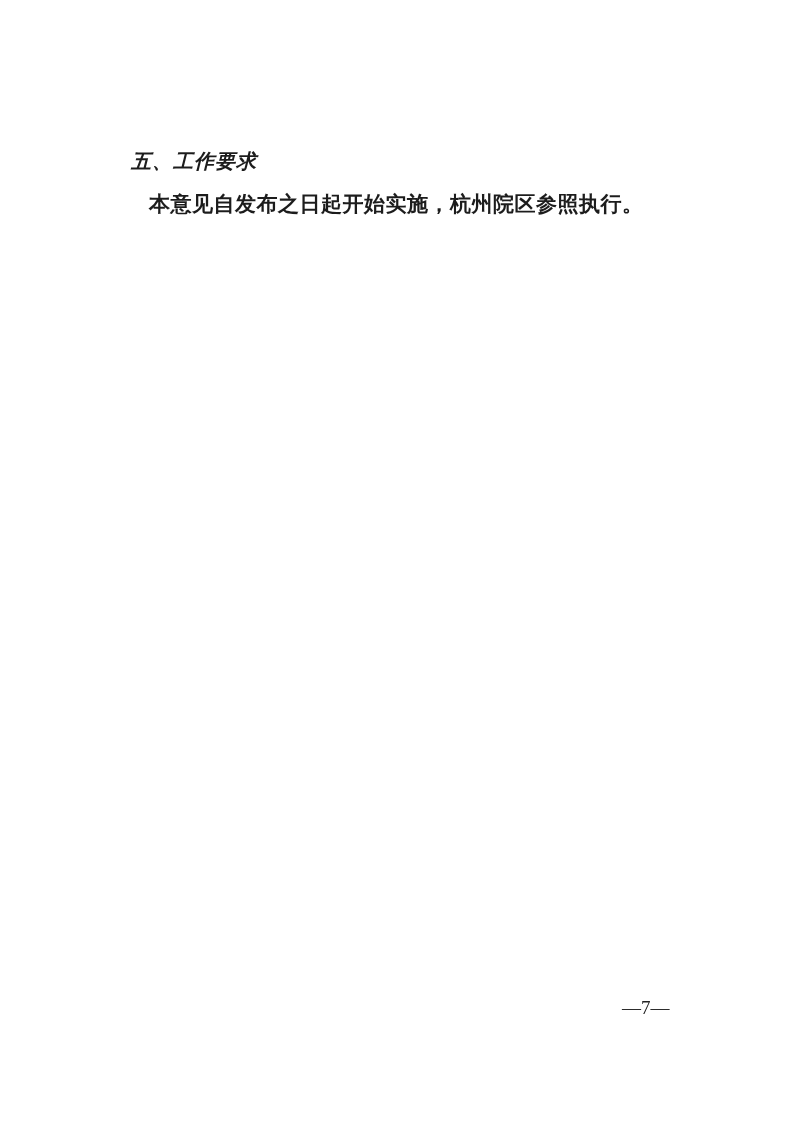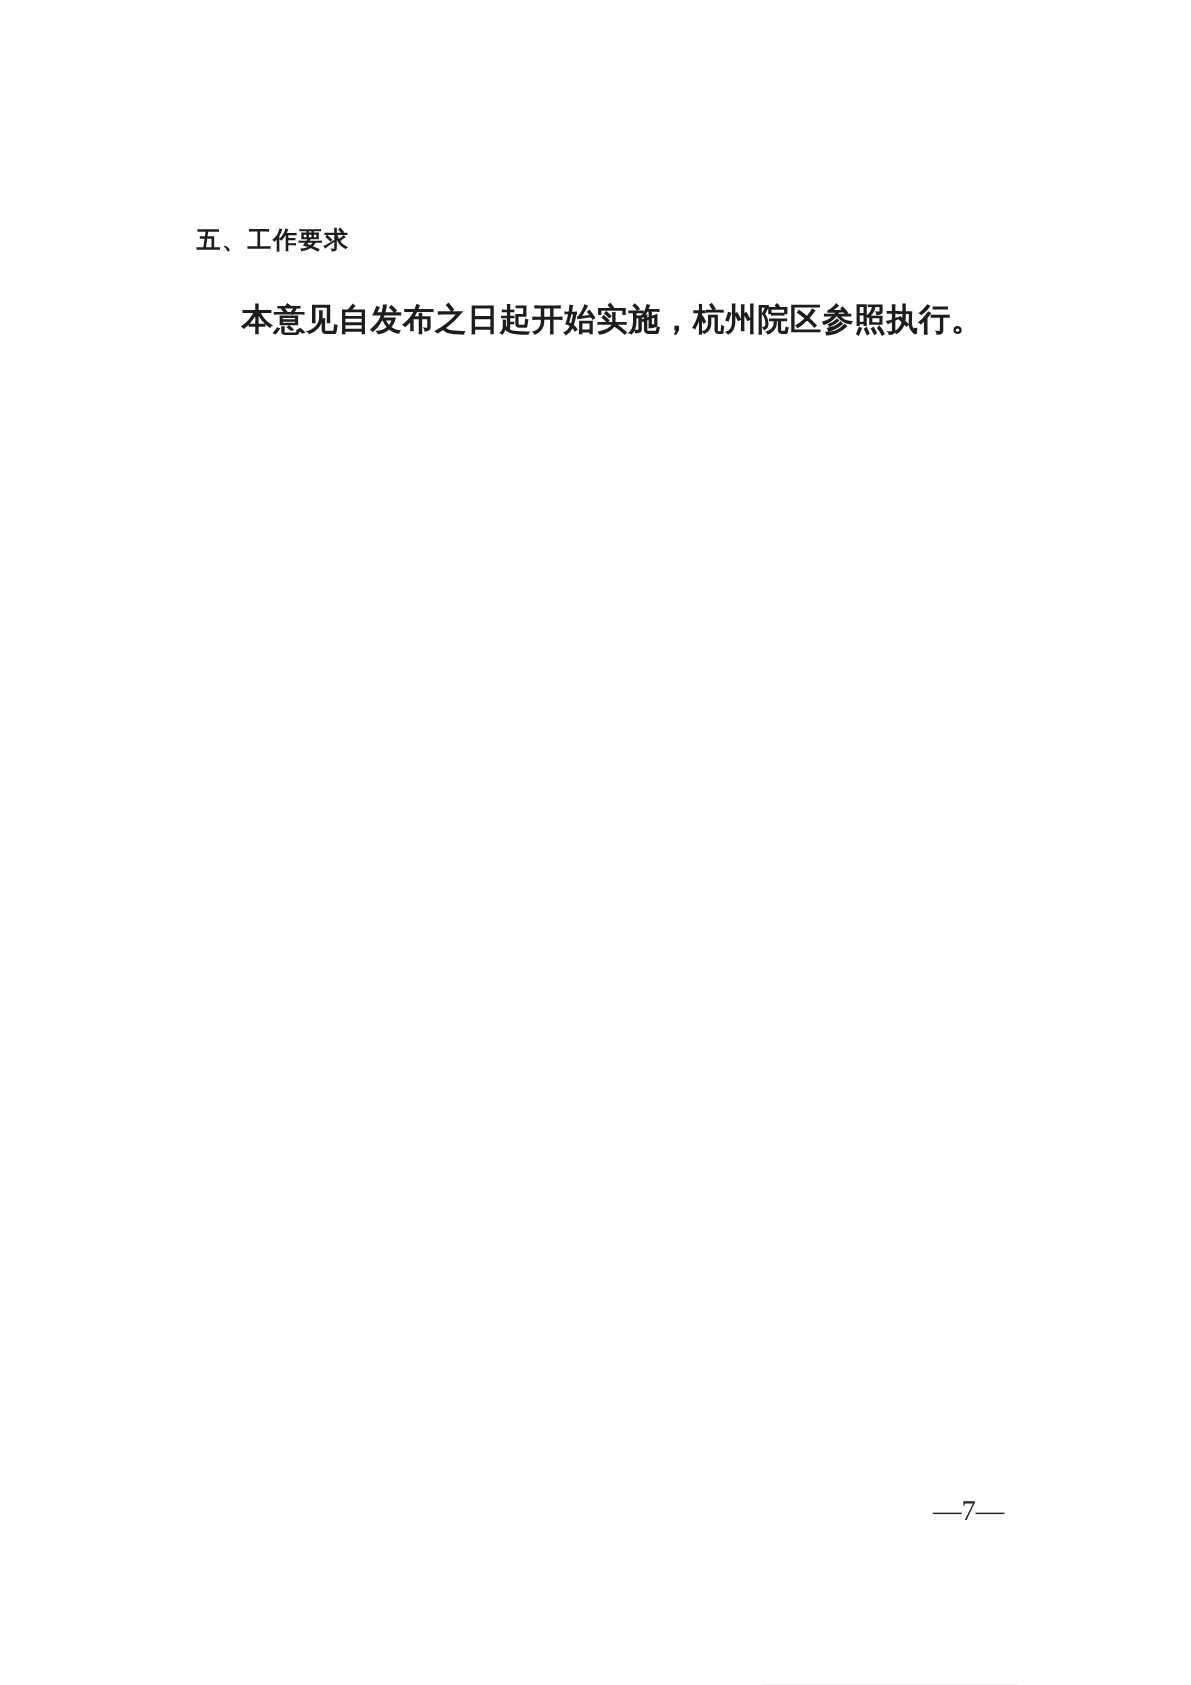--- a/index.html
+++ b/index.html
@@ -18,41 +18,42 @@
   }
   .content {
     position: absolute;
     top: 143px;
     left: 103px;
     width: 591px;
   }
   .section-heading {
     font-family: "Liberation Sans", "DejaVu Sans", sans-serif;
     font-weight: bold;
-    font-size: 16px;
+    font-size: 20px;
     line-height: 36px;
     margin: 0 0 6px 28px;
     letter-spacing: 1px;
+    font-style: italic;
   }
   .para {
     font-family: "Liberation Serif", "DejaVu Serif", serif;
     font-size: 21px;
     line-height: 37.4px;
     text-align: justify;
     text-indent: 2em;
     margin: 0;
     letter-spacing: 0.5px;
   }
   .closing {
     font-family: "Liberation Sans", "DejaVu Sans", sans-serif;
     font-weight: bold;
     font-size: 21px;
     line-height: 37.4px;
     text-indent: 2em;
-    margin: 16px;
+    margin: 4px;
     letter-spacing: 0.5px;
   }
   .page-number {
     position: absolute;
     top: 997px;
     left: 622px;
     font-family: "Liberation Serif", "DejaVu Serif", serif;
     font-size: 19px;
     color: #222222;
     letter-spacing: 0px;

